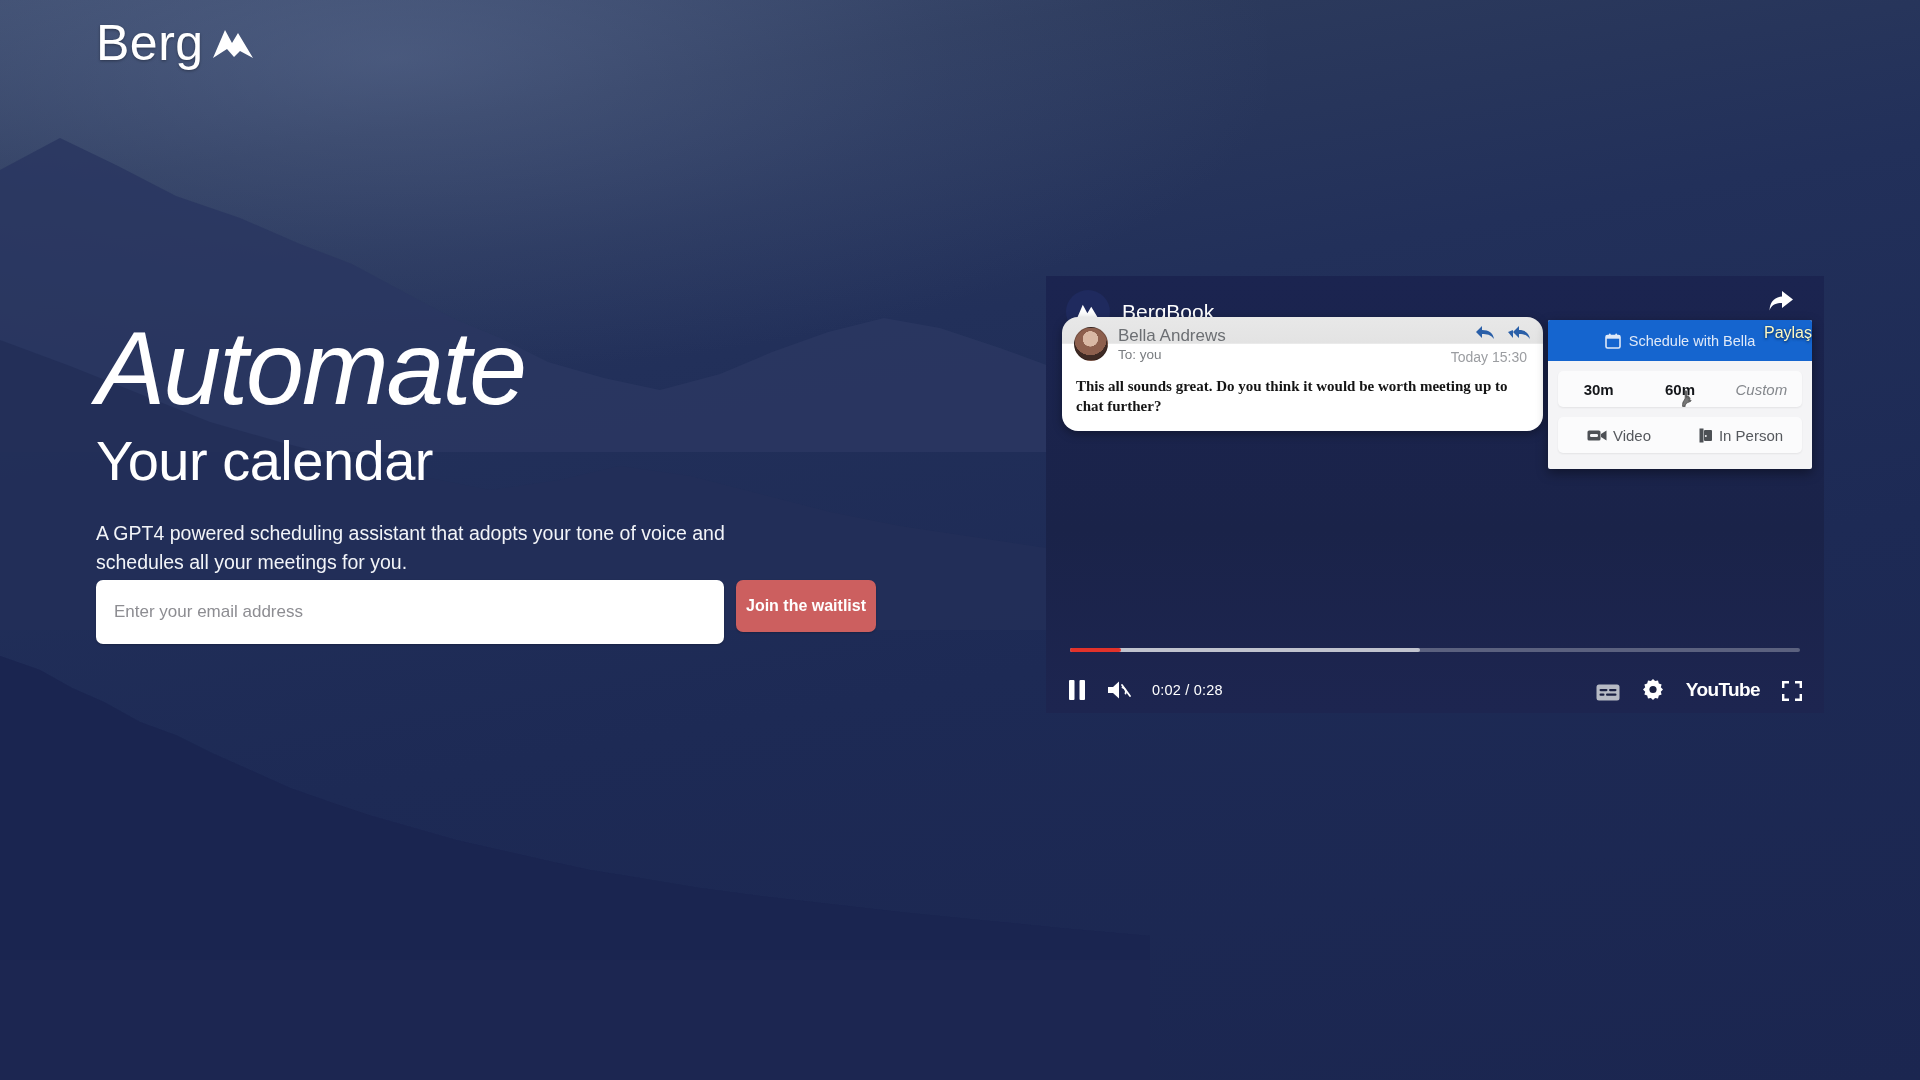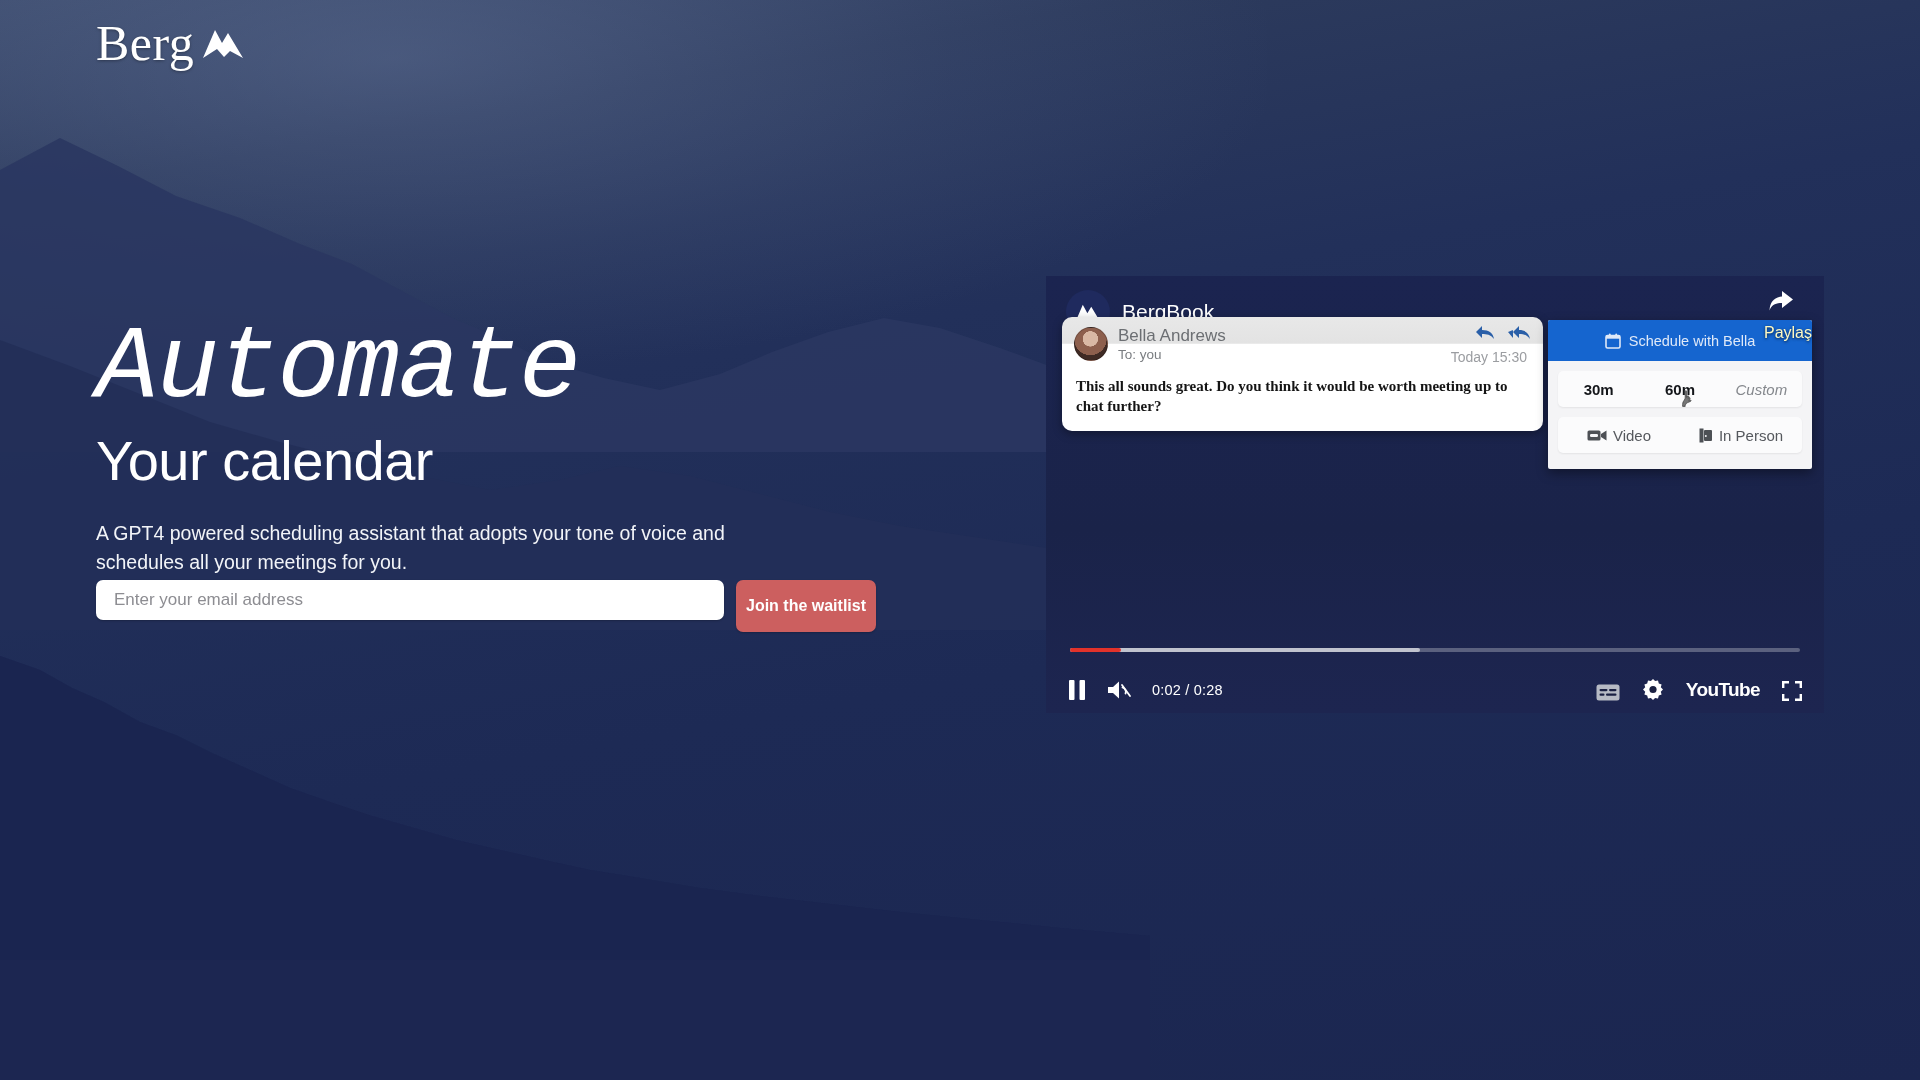--- a/index.html
+++ b/index.html
@@ -31,52 +31,52 @@
   .mtn-mid   { top: 330px;  width: 1260px; height: 300px; }
   
   .mtn-near  { top: 630px;  width: 1150px; height: 460px; }
 
   
   .logo {
     position: absolute; left: 96px; top: 18px;
     display: flex; align-items: center; gap: 6px;
   }
   .logo-word {
-    font-family: Liberation Serif, serif;
+    font-family: Liberation Sans, sans-serif;
     font-size: 50px; line-height: 1;
     color: #ffffff; letter-spacing: .5px;
     text-shadow: 0 1px 3px rgba(0,0,0,.35);
   }
   .logo-peak { display: block; margin-bottom: 4px; }
 
   
   .hero { position: absolute; left: 96px; top: 318px; width: 820px; }
   .hero-h1 {
     font-size: 104px; line-height: .98;
     font-style: italic; font-weight: 400;
-    color: #ffffff; letter-spacing: -2px; font-family: Liberation Mono, monospace;
+    color: #ffffff; letter-spacing: -2px;
   }
   .hero-h2 {
     margin-top: 12px;
     font-size: 56px; line-height: 1.05;
     font-weight: 400; color: #ffffff; letter-spacing: -.5px;
   }
   .hero-p {
     margin-top: 28px;
     font-size: 19.5px; line-height: 1.5;
     color: #f2f4f8; max-width: 700px;
   }
 
   
   .signup {
     position: absolute; left: 96px; top: 580px;
     display: flex; align-items: stretch; gap: 12px;
   }
   .email-input {
-    width: 628px; height: 40px;
+    width: 628px; height: 64px;
     border: none; border-radius: 7px;
     background: #ffffff;
     padding: 0 18px;
     font-family: "Liberation Sans", sans-serif;
     font-size: 17px; color: #222;
     outline: none;
     box-shadow: 0 1px 2px rgba(0,0,0,.22);
   }
   .email-input::placeholder { color: #8d8d92; }
   .waitlist-btn {
@@ -126,21 +126,21 @@
     text-shadow: 0 1px 3px rgba(0,0,0,.7);
     white-space: nowrap;
     z-index: 6;
   }
 
   
   .mail-card {
     position: absolute; left: 16px; top: 41px;
     width: 481px;
     background: linear-gradient(180deg,#e8e8e8 0%, #e3e3e3 23%, #ffffff 24%, #ffffff 100%);
-    border-radius: 10px;
+    border-radius: 16px;
     box-shadow: 0 3px 10px rgba(0,0,0,.35);
     overflow: hidden;
   }
   .mail-top { display: flex; align-items: flex-start; padding: 10px 12px 8px 12px; position: relative; }
   .mail-avatar {
     width: 34px; height: 34px; border-radius: 50%;
     background: radial-gradient(circle at 48% 34%, #d9b8a4 0 28%, #8d5f4d 29% 60%, #3f2a24 61% 100%);
     border: 1px solid rgba(0,0,0,.18);
     flex: none; margin-right: 10px; overflow: hidden;
   }

